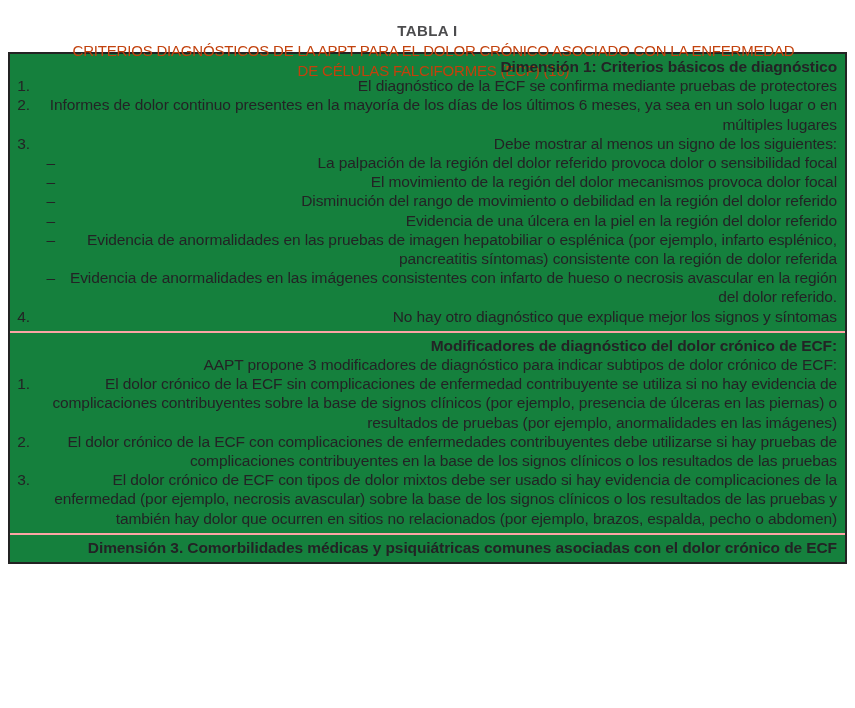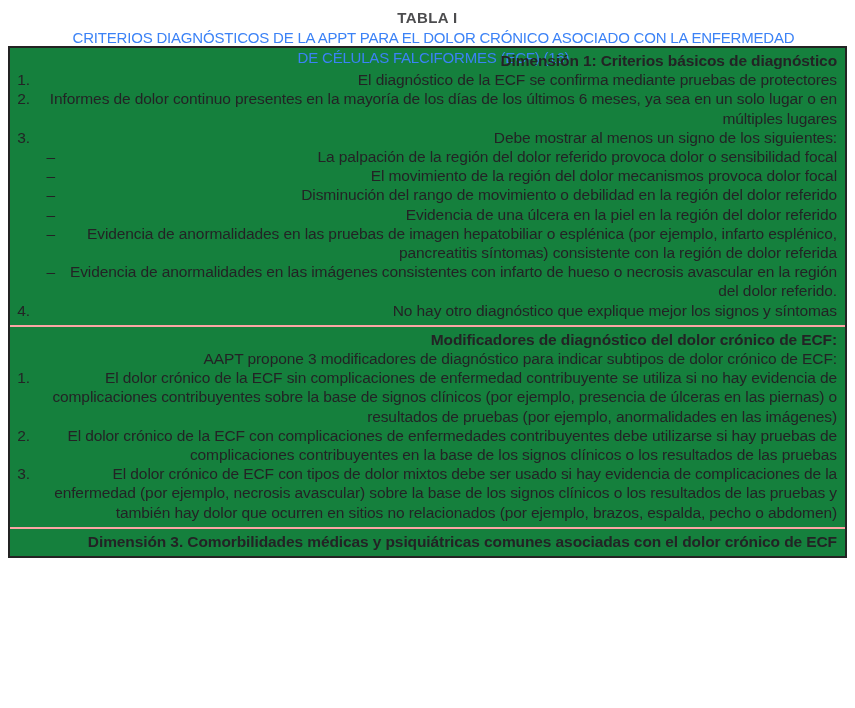--- a/index.html
+++ b/index.html
@@ -14,34 +14,34 @@
   }
   .page {
     width: 855px;
     height: 708px;
     overflow: hidden;
     box-sizing: border-box;
   }
   
   .title-block {
     text-align: center;
-    padding-top: 8px;
-    height: 46px;
+    padding-top: 21px;
+    height: 52px;
     box-sizing: border-box;
   }
   .title-label {
     font-size: 15px;
     font-weight: bold;
     letter-spacing: 0.4px;
     color: #4c4c4e;
     line-height: 20px;
   }
   .title-caption {
     font-size: 15px;
-    color: #3b82f6;
+    color: #c2410c;
     letter-spacing: -0.2px;
     line-height: 20px;
     margin-left: 12px;
   }
   
   .criteria-table {
     margin: 0 8px;
     border: 2px solid #232323;
     box-sizing: border-box;
     background: #15803d;

